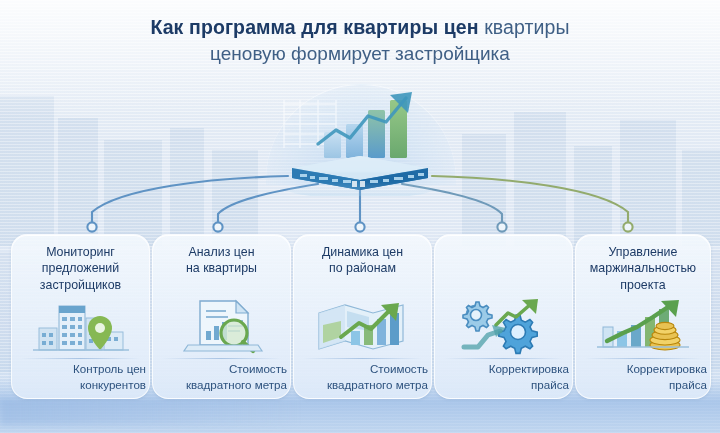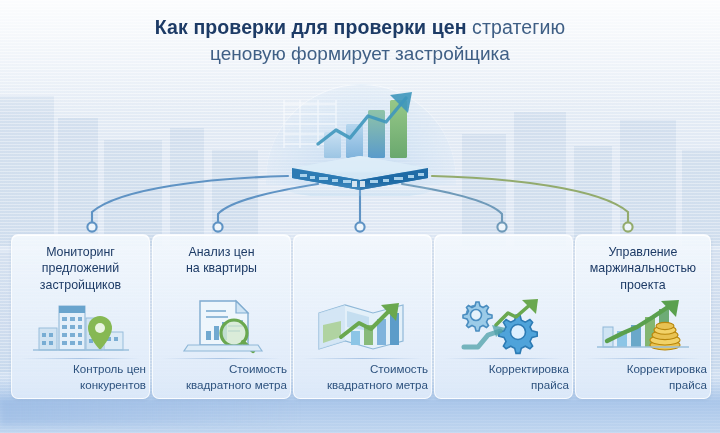--- a/index.html
+++ b/index.html
@@ -53,21 +53,21 @@
     background:radial-gradient(ellipse at 50% 100%,rgba(176,209,240,.55),rgba(198,223,245,.30) 55%,rgba(222,236,250,.10) 80%);
     border-top:1px solid rgba(255,255,255,.55);
     z-index:4;
   }
   .hubwrap{position:absolute;left:240px;top:86px;width:240px;height:110px;z-index:6;}
   
   .links{position:absolute;left:0;top:160px;width:720px;height:80px;z-index:5;}
   
   .cards{position:absolute;left:0;top:234px;width:720px;height:165px;z-index:7;}
   .card{
-    position:absolute;top:0;height:163px;border-radius:7px;
+    position:absolute;top:0;height:163px;border-radius:16px;
     background:linear-gradient(to bottom,rgba(243,248,253,.92) 0%,rgba(232,241,251,.88) 55%,rgba(222,234,249,.92) 100%);
     border:1px solid rgba(255,255,255,.75);
     box-shadow:0 1px 3px rgba(90,125,170,.18), inset 0 1px 0 rgba(255,255,255,.9);
     overflow:hidden;
   }
   .card .ctitle{
     position:absolute;left:4px;right:4px;top:9px;
     text-align:center;color:#1d3b66;font-size:12.4px;line-height:1.32;
   }
   .card .cicon{
@@ -105,21 +105,21 @@
     <div class="bldL" style="left:620px;top:120px;width:56px;height:126px;"></div>
     <div class="bldL" style="left:682px;top:150px;width:38px;height:96px;"></div>
     <div class="bldL" style="left:0px;top:252px;width:120px;height:120px;opacity:.7;"></div>
     <div class="bldL" style="left:600px;top:250px;width:120px;height:120px;opacity:.7;"></div>
     <div class="scan"></div>
     <div class="glowtop"></div>
   </div>
 
   <div class="title">
     <div class="l1">
-      <span class="t-strong">Как проверки для проверки цен</span><span class="t-light"> стратегию</span>
+      <span class="t-strong">Как программа для квартиры цен</span><span class="t-light"> квартиры</span>
     </div>
     <div class="l2 t-light">ценовую формирует застройщика</div>
   </div>
 
   <div class="dome"></div>
 
   <div class="hubwrap">
     <svg width="240" height="110" viewBox="0 0 240 110">
       <defs>
         <linearGradient id="barA" x1="0" y1="1" x2="0" y2="0">
@@ -279,20 +279,21 @@
             <line x1="73" y1="45" x2="83" y2="54" stroke="#6aa84f" stroke-width="4.2" stroke-linecap="round"></line>
             <path d="M18 48 H88 L92 54 H14 Z" fill="#dcebf7" stroke="#8fb8d8" stroke-width="1.2"></path>
           </g>
         </svg>
       </div>
       <div class="cdiv"></div>
       <div class="ccap">Стоимость<br>квадратного метра</div>
     </div>
 
     <div class="card c3">
+      <div class="ctitle">Динамика цен<br>по районам</div>
       <div class="cicon">
         <svg width="104" height="58" viewBox="0 0 104 58">
           <g>
             <path d="M8 16 L34 8 L62 16 L92 8 L92 44 L62 52 L34 44 L8 52 Z" fill="#e3f0f9" stroke="#8fb8d8" stroke-width="1.2"></path>
             <path d="M8 16 L34 8 L34 44 L8 52 Z" fill="#cfe4f4" opacity=".8"></path>
             <path d="M12 28 L30 24 L30 40 L12 46 Z" fill="#a9cf92" opacity=".85"></path>
             <path d="M36 14 L58 20 L58 34 L36 30 Z" fill="#bcd9ee" opacity=".8"></path>
             <g>
               <rect x="40" y="34" width="9" height="14" fill="#8cc5e6"></rect>
               <rect x="53" y="28" width="9" height="20" fill="#6aa84f" opacity=".75"></rect>

